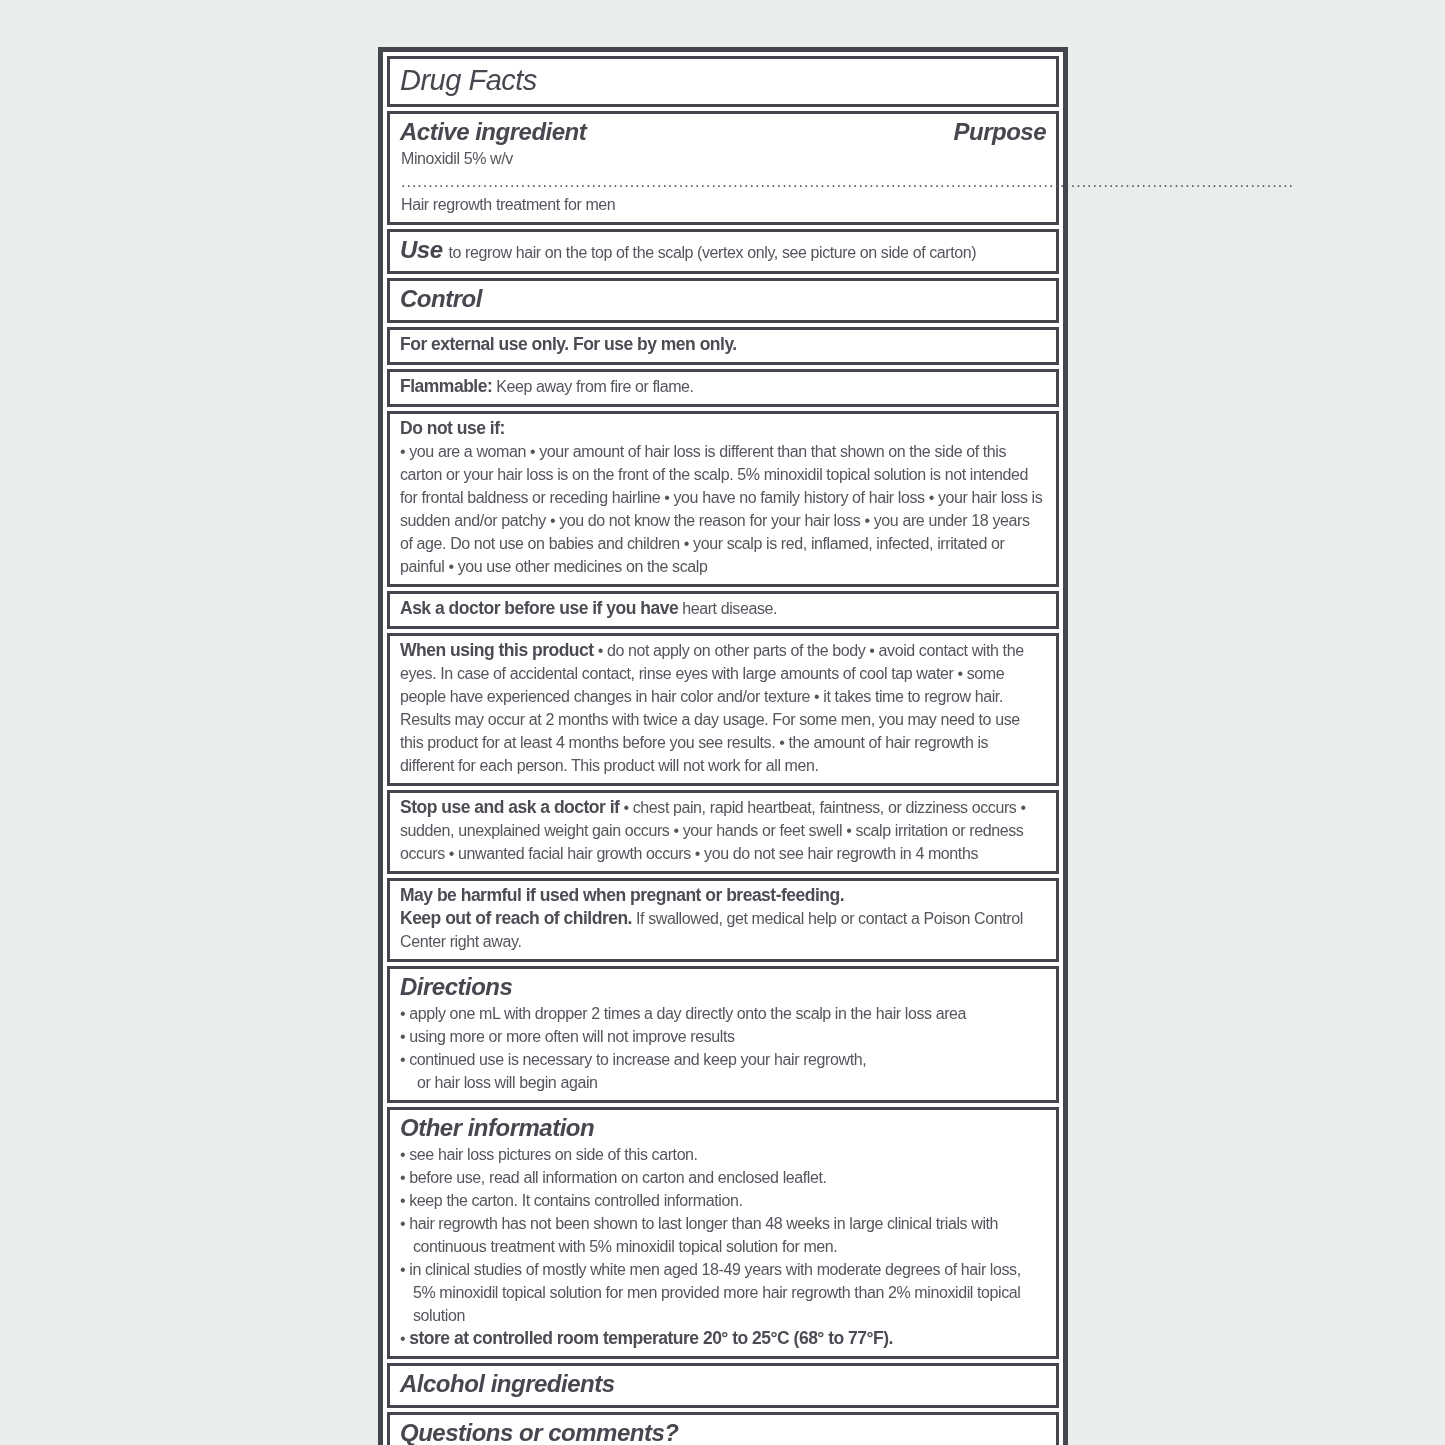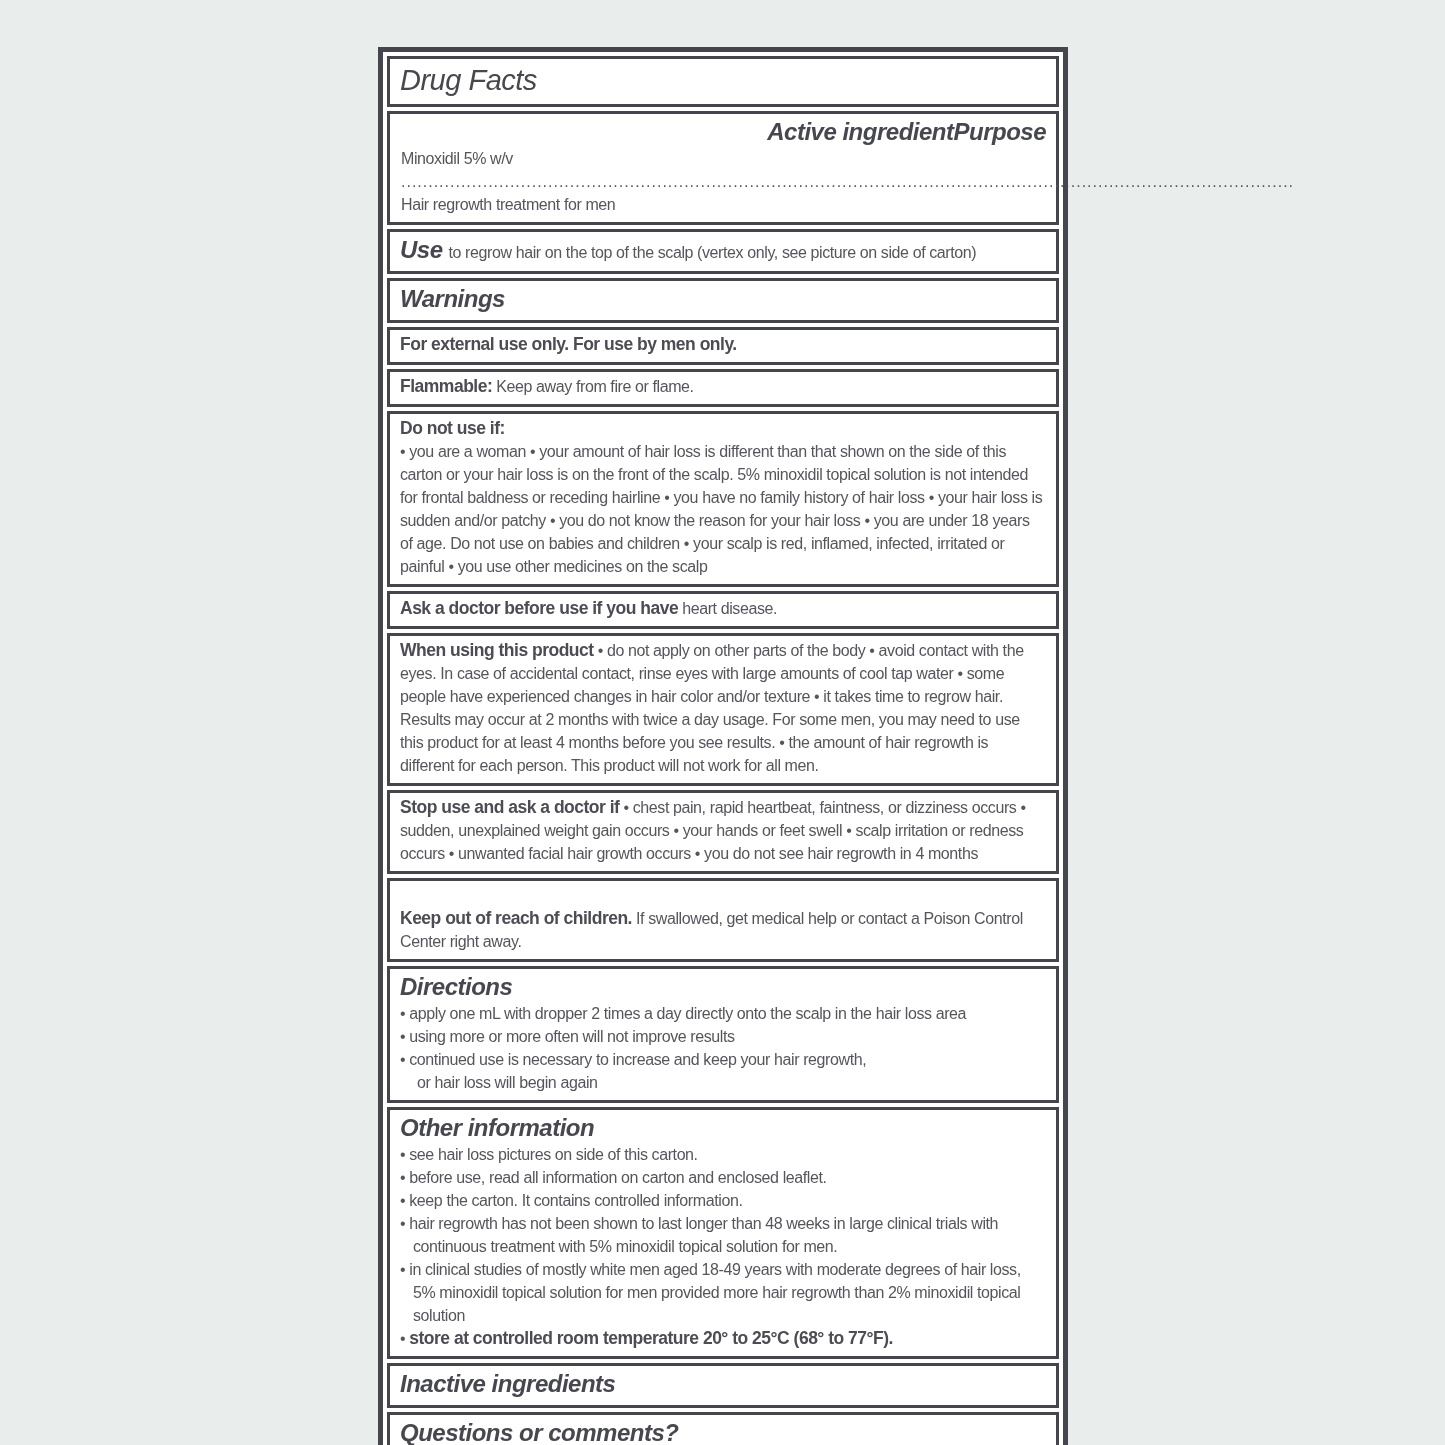--- a/index.html
+++ b/index.html
@@ -47,21 +47,21 @@
     color:#47474f;
     letter-spacing:-0.5px;
   }
   .sec strong{
     color:#4c4c54;
     font-size:17.5px;
     letter-spacing:-0.5px;
   }
   .ai-head{
     display:flex;
-    justify-content:flex-end;
+    justify-content:space-between;
     align-items:baseline;
   }
   .ai-row{
     display:flex;
     align-items:baseline;
     white-space:nowrap;
     flex-direction:column;
   }
   .ai-row .dots{
     flex:1;
@@ -96,60 +96,60 @@
       <span>Hair regrowth treatment for men</span>
     </div>
   </section>
 
   <section class="sec use-sec">
     <span class="h-italic use-word">Use</span><span>to regrow hair on the top of the scalp (vertex only, see picture on side of carton)</span>
   </section>
 
   <div id="sections">
       <section class="sec">
-        <div class="h-italic">Warnings</div>
+        <div class="h-italic">Control</div>
       </section>
       <section class="sec">
         <p class="para"><strong>For external use only. For use by men only.</strong></p>
       </section>
       <section class="sec">
         <p class="para"><strong>Flammable:</strong> Keep away from fire or flame.</p>
       </section>
       <section class="sec">
         <p class="para"><strong>Do not use if:</strong><br>• you are a woman • your amount of hair loss is different than that shown on the side of this carton or your hair loss is on the front of the scalp. 5% minoxidil topical solution is not intended for frontal baldness or receding hairline • you have no family history of hair loss • your hair loss is sudden and/or patchy • you do not know the reason for your hair loss • you are under 18 years of age. Do not use on babies and children • your scalp is red, inflamed, infected, irritated or painful • you use other medicines on the scalp</p>
       </section>
       <section class="sec">
         <p class="para"><strong>Ask a doctor before use if you have</strong> heart disease.</p>
       </section>
       <section class="sec">
         <p class="para"><strong>When using this product</strong> • do not apply on other parts of the body • avoid contact with the eyes. In case of accidental contact, rinse eyes with large amounts of cool tap water • some people have experienced changes in hair color and/or texture • it takes time to regrow hair.  Results may occur at 2 months with twice a day usage. For some men, you may need to use this product for at least 4 months before you see results. • the amount of hair regrowth is different for each person. This product will not work for all men.</p>
       </section>
       <section class="sec">
         <p class="para"><strong>Stop use and ask a doctor if</strong> • chest pain, rapid heartbeat, faintness, or dizziness occurs • sudden, unexplained weight gain occurs • your hands or feet swell • scalp irritation or redness occurs • unwanted facial hair growth occurs • you do not see hair regrowth in 4 months</p>
       </section>
       <section class="sec">
-        <p class="para"><br><strong>Keep out of reach of children.</strong> If swallowed, get medical help or contact a Poison Control Center right away.</p>
+        <p class="para"><strong>May be harmful if used when pregnant or breast-feeding.</strong><br><strong>Keep out of reach of children.</strong> If swallowed, get medical help or contact a Poison Control Center right away.</p>
       </section>
       <section class="sec">
         <div class="h-italic">Directions</div>
         <div class="bullet">• apply one mL with dropper 2 times a day directly onto the scalp in the hair loss area</div>
         <div class="bullet">• using more or more often will not improve results</div>
         <div class="bullet">• continued use is necessary to increase and keep your hair regrowth,<br>&nbsp;or hair loss will begin again</div>
       </section>
       <section class="sec">
         <div class="h-italic">Other information</div>
         <div class="bullet">• see hair loss pictures on side of this carton.</div>
         <div class="bullet">• before use, read all information on carton and enclosed leaflet.</div>
         <div class="bullet">• keep the carton. It contains controlled information.</div>
         <div class="bullet">• hair regrowth has not been shown to last longer than 48 weeks in large clinical trials with continuous treatment with 5% minoxidil topical solution for men.</div>
         <div class="bullet">• in clinical studies of mostly white men aged 18-49 years with moderate degrees of hair loss, 5% minoxidil topical solution for men provided more hair regrowth than 2% minoxidil topical solution</div>
         <div class="bullet">• <strong>store at controlled room temperature 20° to 25°C (68° to 77°F).</strong></div>
       </section>
       <section class="sec">
-        <div class="h-italic">Inactive ingredients</div>
+        <div class="h-italic">Alcohol ingredients</div>
       </section>
       <section class="sec">
         <div class="h-italic">Questions or comments?</div>
         <p class="para">Call your health professional or Colorsmith at toll free (833) 909-2213.<br>Visit website at Colorsmith.co</p>
       </section>
     </div>
 
 </div>
 
 </body></html>

